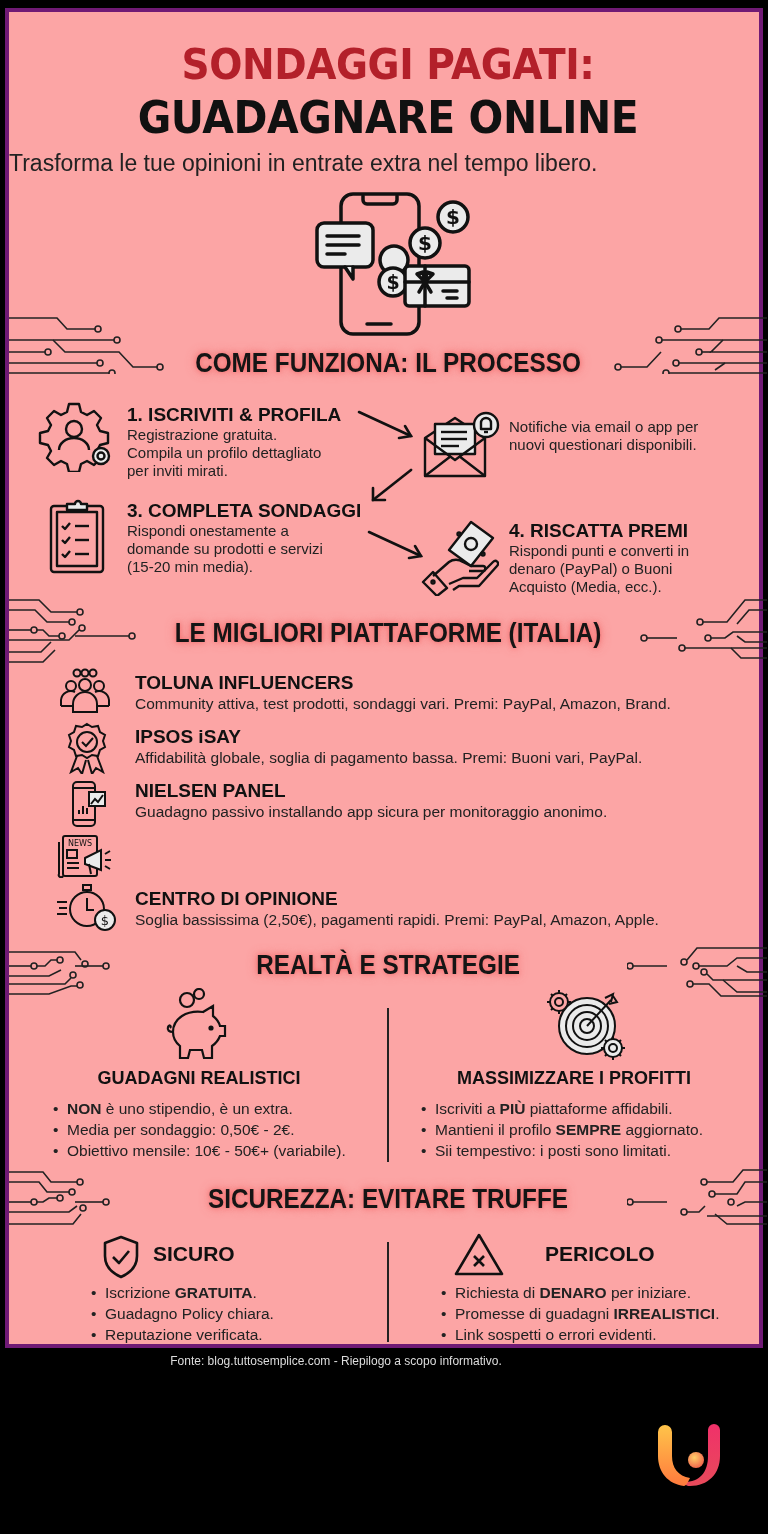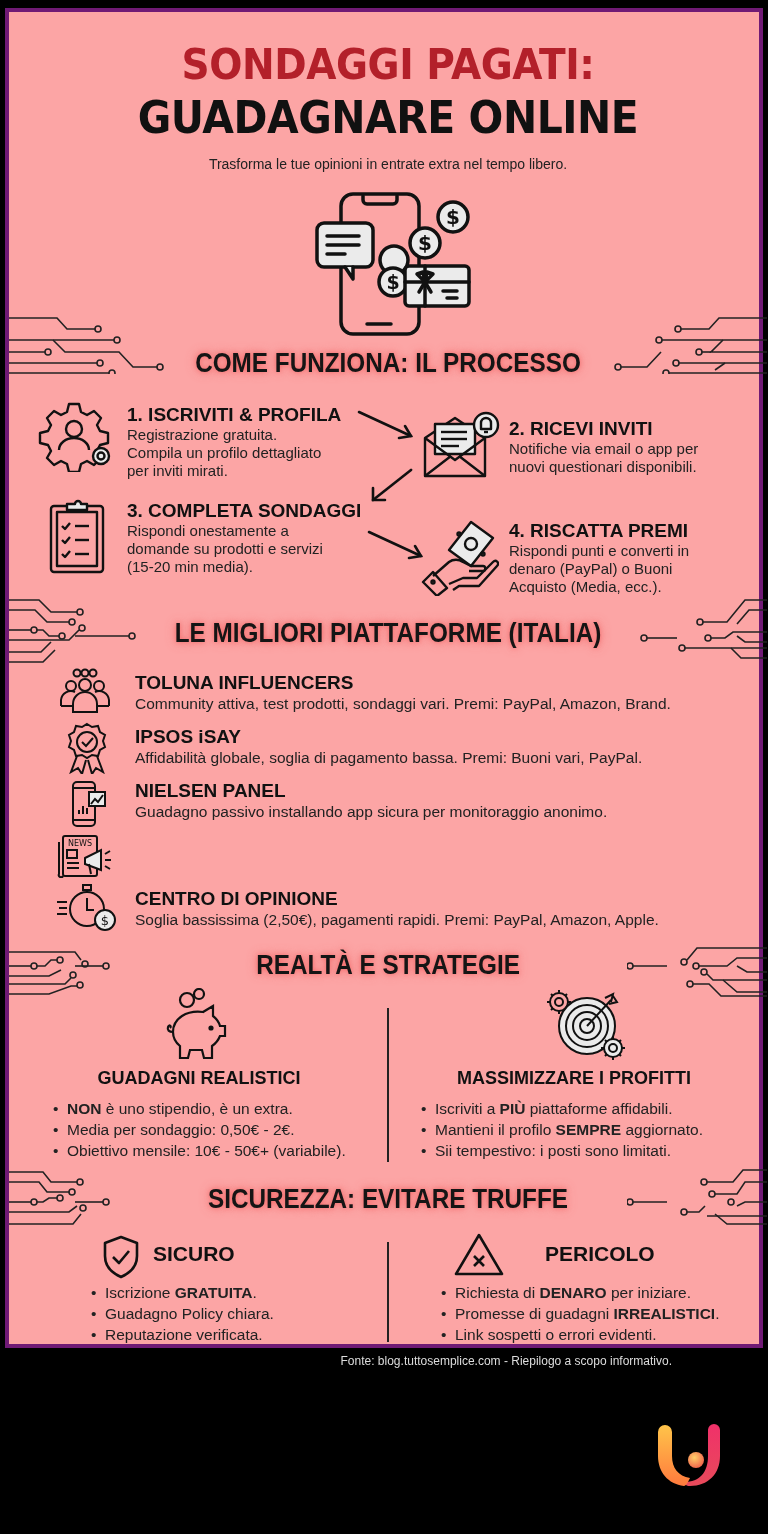--- a/index.html
+++ b/index.html
@@ -5,37 +5,37 @@
   * { box-sizing: border-box; margin: 0; padding: 0; }
   html, body { width: 768px; height: 1534px; background: #000; overflow: hidden; }
   body { position: relative; font-family: "Liberation Sans", "DejaVu Sans", sans-serif; color: #111; }
   .card {
     position: absolute; left: 5px; top: 8px; width: 758px; height: 1340px;
     background: #fca5a5; border: 4px solid #701a75;
   }
   .abs { position: absolute; }
   .title1 { left: 0; width: 758px; top: 28px; text-align: center; font-family: "DejaVu Sans", sans-serif; font-weight: bold; font-size: 42px; color: #b3202a; letter-spacing: -0.5px; transform: scaleX(0.93); }
   .title2 { left: 0; width: 758px; top: 80px; text-align: center; font-family: "DejaVu Sans", sans-serif; font-weight: bold; font-size: 44px; color: #111; letter-spacing: -0.5px; transform: scaleX(0.93); }
-  .subtitle { left: 0; width: 758px; top: 144px; text-align: center; font-size: 14px; color: #222; }
+  .subtitle { left: 0; width: 758px; top: 138px; text-align: left; font-size: 23px; color: #222; }
   .sec-title {
     left: 0; width: 758px; text-align: center; font-weight: bold; font-size: 27px; color: #151515;
     text-shadow: 0 0 6px rgba(240,80,80,0.7), 0 0 12px rgba(240,80,80,0.45);
     transform: scaleX(0.9);
   }
   .circuit { position: absolute; }
   .step-title { font-weight: bold; font-size: 19px; color: #111; }
   .step-desc { font-size: 15px; line-height: 18px; color: #222; }
   .plat-name { font-weight: bold; font-size: 19px; color: #111; }
   .plat-desc { font-size: 15.5px; color: #222; margin-top: 1px; }
   .col-title { font-weight: bold; font-size: 18px; text-align: center; color: #111; }
   ul.bul { list-style: none; }
   ul.bul li { font-size: 15.5px; line-height: 21px; color: #222; position: relative; padding-left: 14px; }
   ul.bul li::before { content: "\2022"; position: absolute; left: 0; top: 0; }
   .divider { position: absolute; width: 2px; background: #222; }
-  .footer { left: 0; width: 672px; top: 1354px; text-align: right; font-size: 12px; color: #ddd; }
+  .footer { left: 0; width: 672px; top: 1354px; text-align: center; font-size: 12px; color: #ddd; }
   svg { display: block; }
 </style>
 </head>
 <body>
 
 <div class="card">
 
   <div class="abs title1">SONDAGGI PAGATI:</div>
   <div class="abs title2">GUADAGNARE ONLINE</div>
   <div class="abs subtitle">Trasforma le tue opinioni in entrate extra nel tempo libero.</div>
@@ -145,21 +145,20 @@
         <line x1="20" y1="29" x2="46" y2="29"></line>
         <line x1="20" y1="36" x2="38" y2="36"></line>
       <path d="M4 28 L34 50 L64 28"></path>
         <path d="M4 66 L30 46 M64 66 L38 46"></path>
       <circle cx="65" cy="15" r="12" fill="#ebebeb"></circle>
       <path d="M60 19 v-6 a5 5 0 0 1 10 0 v6 z"></path>
         <line x1="63" y1="22" x2="67" y2="22"></line>
     </svg>
   </div>
   <div class="abs" style="left:500px; top:406px; width:250px;">
-    <div class="step-title">2. RICEVI INVITI</div>
     <div class="step-desc">Notifiche via email o app per</div>
     <div class="step-desc">nuovi questionari disponibili.</div>
   </div>
 
   <div class="abs" style="left:38px; top:484px;">
     <svg width="60" height="80" viewBox="0 0 60 80" fill="none" stroke="#111" stroke-width="2.4" stroke-linejoin="round">
       <rect x="4" y="10" width="52" height="66" rx="3"></rect>
       <rect x="10" y="16" width="40" height="54"></rect>
       <path d="M20 14 v-6 h8 a3 3 0 0 1 6 0 h6 v6 z" fill="#ebebeb"></path>
       <path d="M15 30 l3 3 l5 -6"></path>

